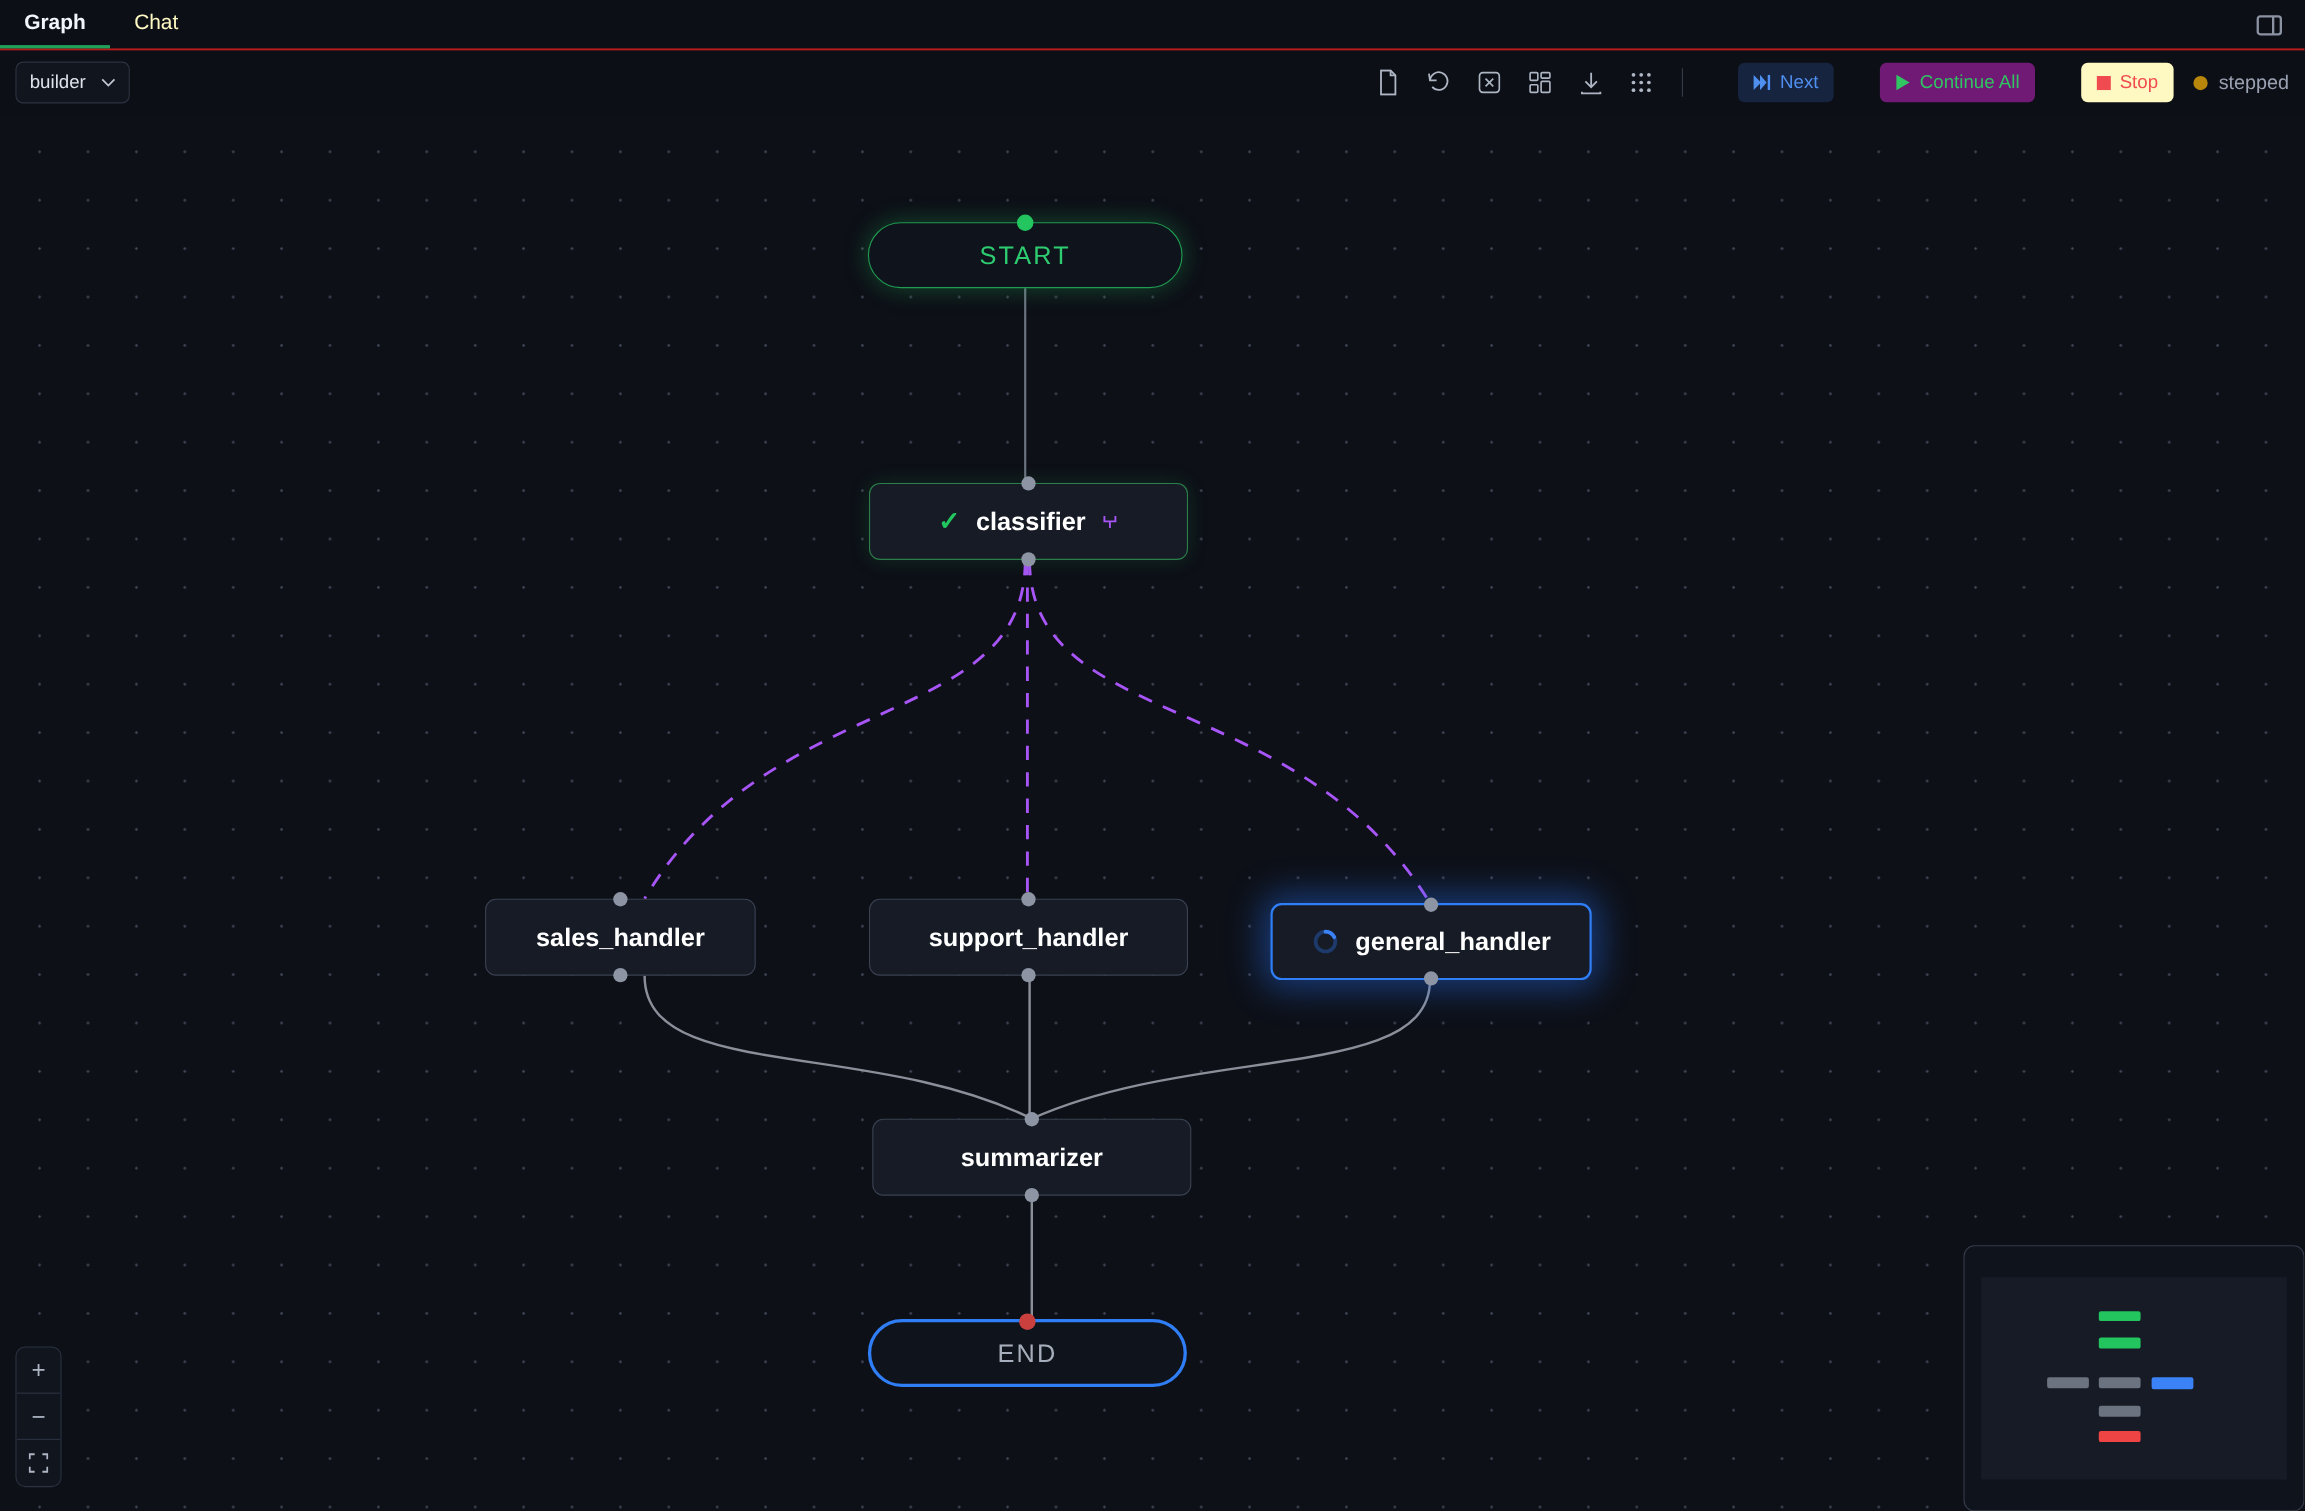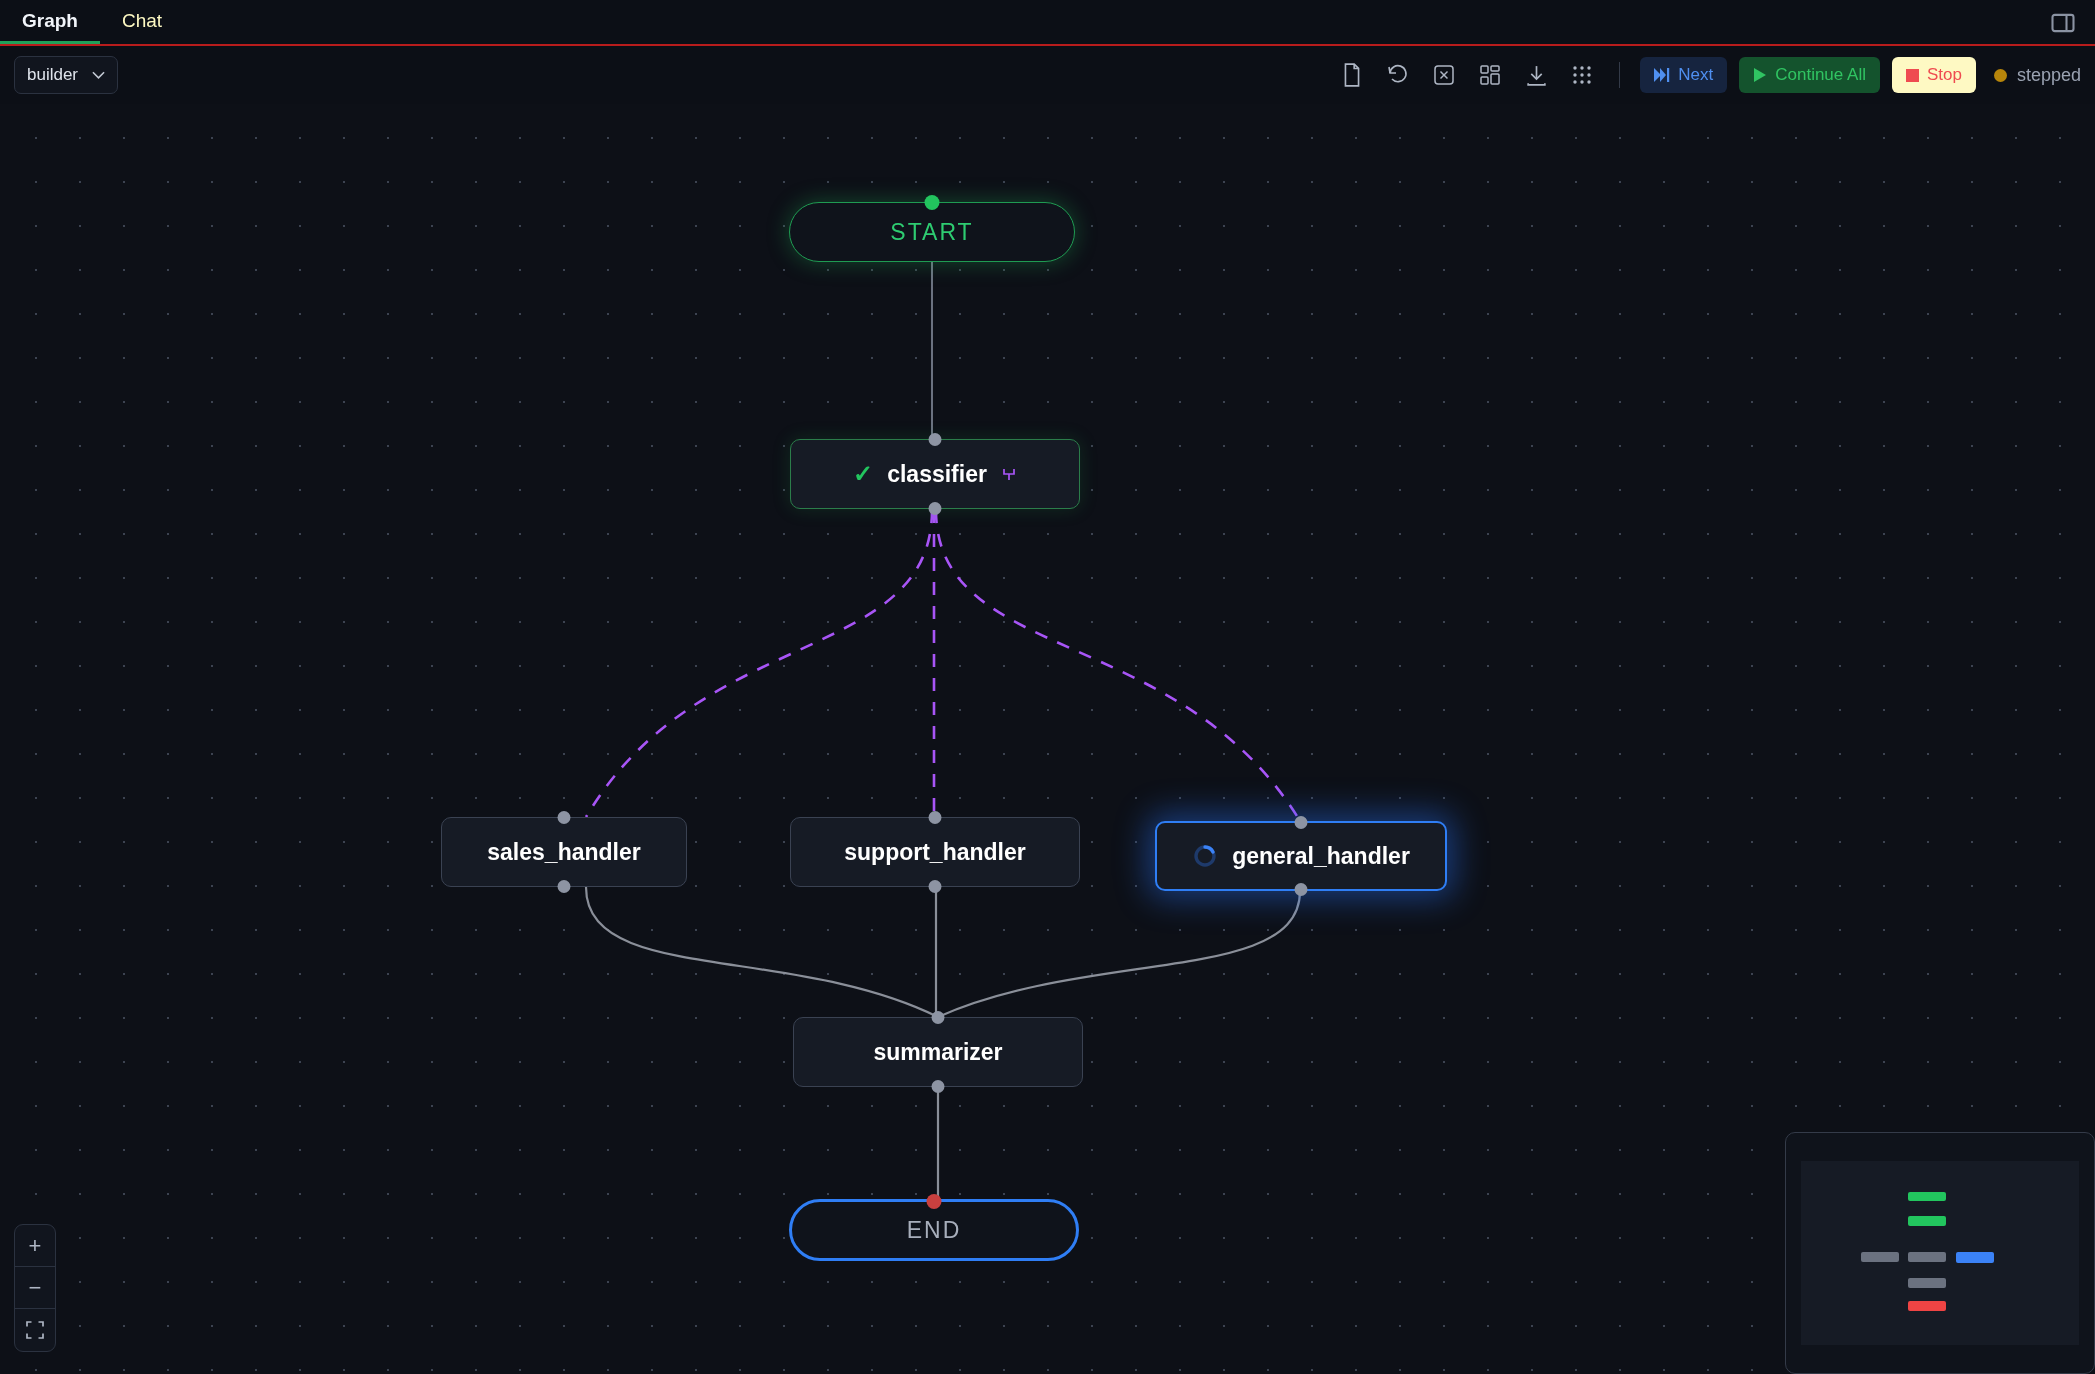--- a/index.html
+++ b/index.html
@@ -51,24 +51,24 @@
     padding-right: 14px;
   }
   .tbicon {
     width: 34px; height: 34px; display: flex; align-items: center; justify-content: center;
     cursor: pointer; color: #aeb6c4;
   }
   .tbsep { width: 1px; height: 26px; background: #333a48; margin: 0 8px; }
 
   .tbtn {
     height: 36px; border-radius: 6px; display: flex; align-items: center;
-    gap: 8px; padding: 0 14px; font-size: 17px; cursor: pointer; white-space: nowrap;
+    gap: 8px; padding: 0 14px; font-size: 17px; cursor: pointer; white-space: nowrap; margin-left: 30px;
   }
   .tbtn.next     { background: #16243f; color: #4f8ff0; }
-  .tbtn.continue { background: #14532d; color: #30c462; }
+  .tbtn.continue { background: #701a75; color: #30c462; }
   .tbtn.stop     { background: #fef9c3; color: #ef4b50; justify-content: flex-end; }
 
   #run-status {
     display: flex; align-items: center; gap: 10px;
     font-size: 18px; color: #9aa2b1; margin-left: 6px; text-align: center;
   }
   #run-status .dot { width: 13px; height: 13px; border-radius: 50%; background: #b8860b; }
 
   
   #canvas {

